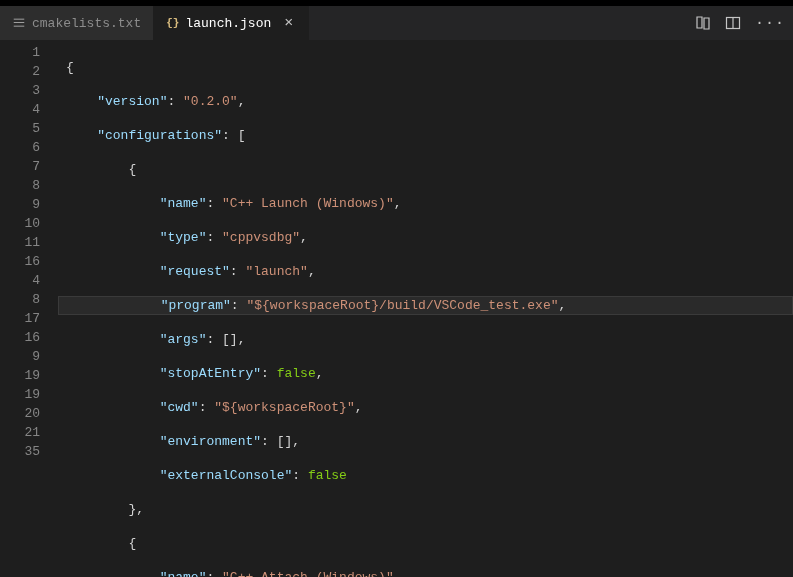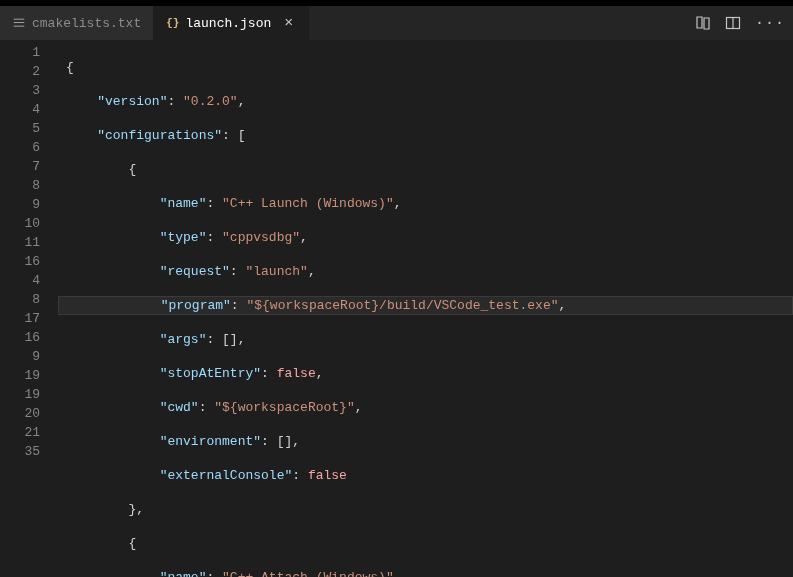--- a/index.html
+++ b/index.html
@@ -95,21 +95,21 @@
       background: #2a2a2a;
       border: 1px solid #3a3a3a;
       box-sizing: border-box;
       height: 19px;
       line-height: 17px;
     }
     .tok-brace { color: #d4d4d4; }
     .tok-key { color: #9cdcfe; }
     .tok-colon { color: #d4d4d4; }
     .tok-str { color: #ce9178; }
-    .tok-bool { color: #fca5a5; }
+    .tok-bool { color: #84cc16; }
     .tok-punc { color: #d4d4d4; }
     .ellipsis {
       color: #c5c5c5;
       letter-spacing: 1px;
       font-size: 15px;
     }
   </style>
 </head>
 <body>
 

